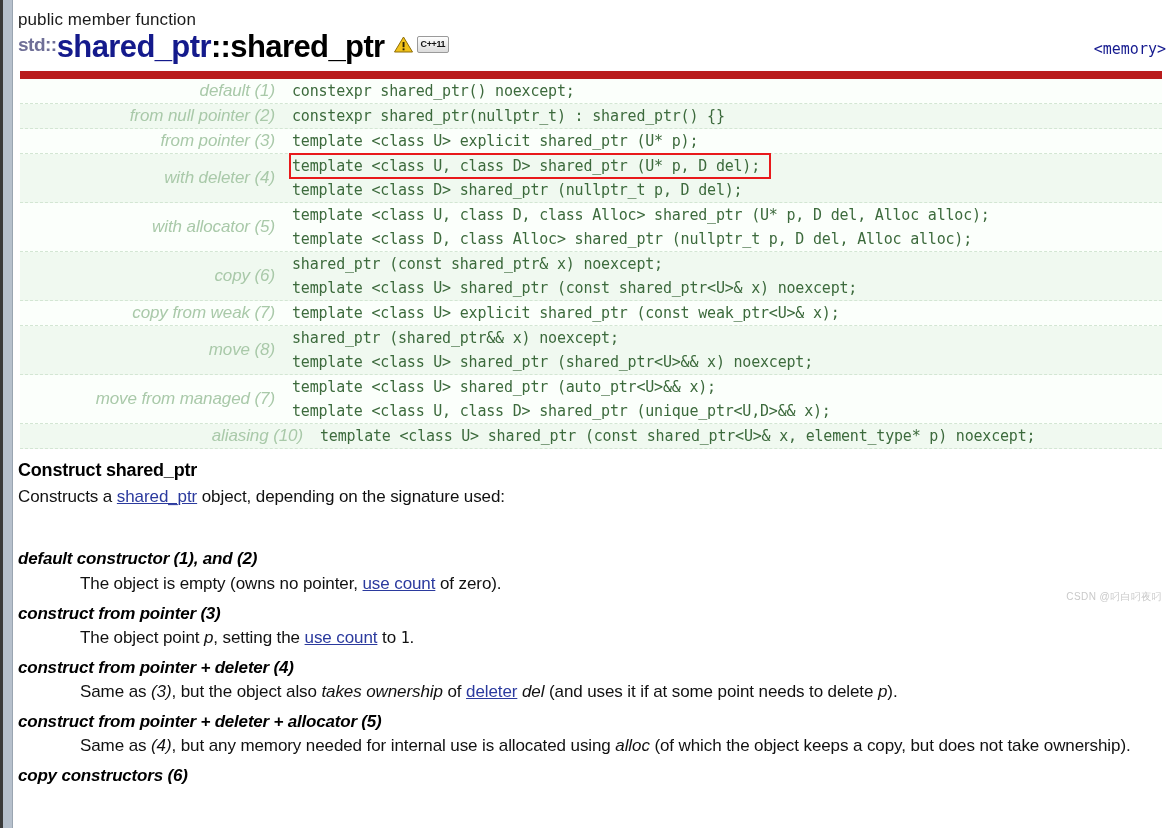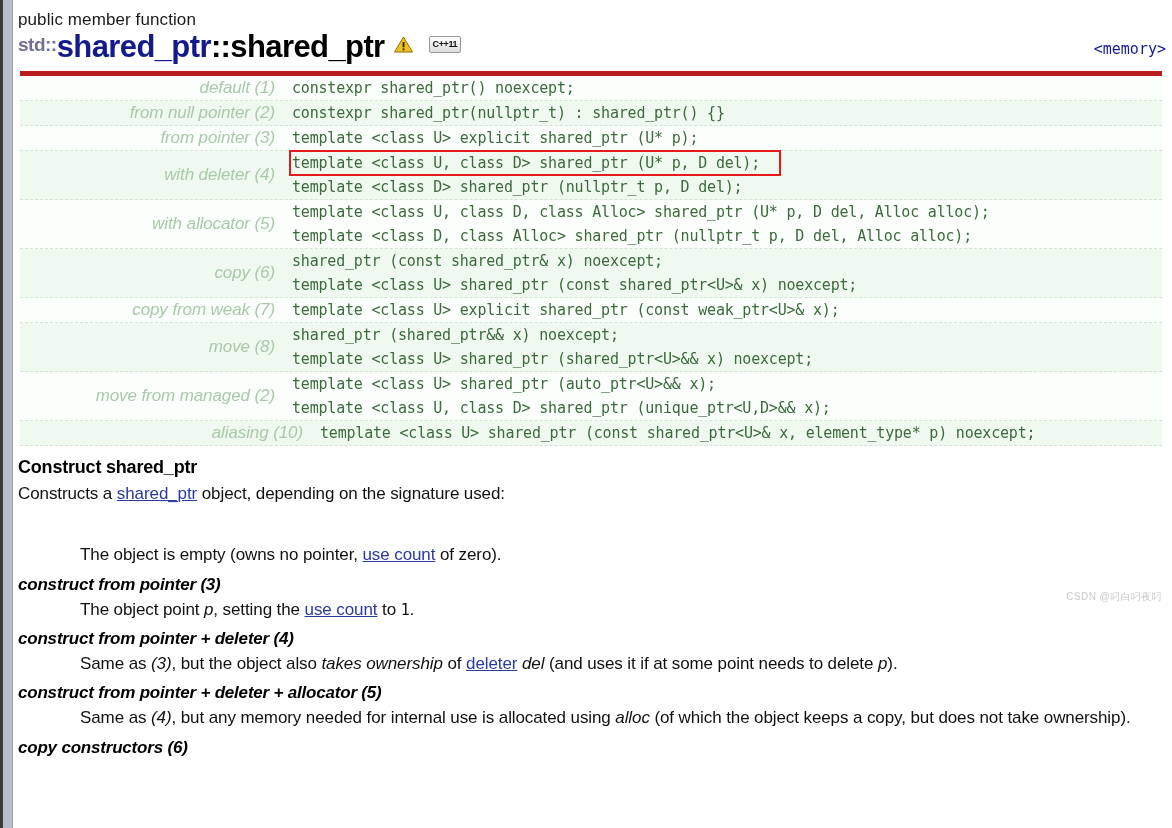--- a/index.html
+++ b/index.html
@@ -78,21 +78,21 @@
   .title-tail {
     font-size: 31px;
     font-weight: bold;
     color: #000000;
     letter-spacing: -.6px;
     line-height: 1;
   }
   .badges {
     display: flex;
     align-items: center;
-    gap: 16px;
+    gap: 4px;
     margin-left: 9px;
     padding-bottom: 4px;
   }
   .warn-icon { display:block; }
   .cpp11-badge {
     display: inline-block;
     background: linear-gradient(#fefefe, #dcdcdc);
     border: 1px solid #9a9a9a;
     border-radius: 2px;
     font-family: "Liberation Sans", sans-serif;
@@ -109,21 +109,21 @@
     top: 40px;
     font-family: "DejaVu Sans Mono", monospace;
     font-size: 15px;
     color: #151a8f;
   }
 
   
   #sigtable {
     margin: 9px 0 0 6px;
     width: 1142px;
-    border-top: 5px solid #b91c1c;
+    border-top: 8px solid #b91c1c;
     box-sizing: border-box;
   }
   .sig-row {
     display: flex;
     align-items: center;
     border-bottom: 1px dashed #d3e6d3;
     box-sizing: border-box;
   }
   .sig-row:last-child { border-bottom: 1px dashed #d3e6d3; padding-left: 28px; }
   .sig-row.odd  { background: #fbfffb; }
@@ -151,21 +151,21 @@
     line-height: 24px;
     white-space: pre;
     letter-spacing: -0.2px;
     display: block;
     padding-left: 2px;
   }
   .sig-code.highlight {
     outline: 2px solid #e8191b;
     outline-offset: -1px;
     display: inline-block;
-    padding-right: 20px;
+    padding-right: 10px;
   }
 
   
   #body {
     margin: 11px 0 4px 4px;
     width: 1148px;
   }
   .sec-title {
     font-size: 18px;
     font-weight: bold;
@@ -312,21 +312,21 @@
           <div class="sig-codes">
             <div>
               <code class="sig-code">shared_ptr (shared_ptr&amp;&amp; x) noexcept;</code>
             </div>
             <div>
               <code class="sig-code">template &lt;class U&gt; shared_ptr (shared_ptr&lt;U&gt;&amp;&amp; x) noexcept;</code>
             </div>
           </div>
         </div>
         <div class="sig-row odd">
-          <div class="sig-label">move from managed (2)</div>
+          <div class="sig-label">move from managed (7)</div>
           <div class="sig-codes">
             <div>
               <code class="sig-code">template &lt;class U&gt; shared_ptr (auto_ptr&lt;U&gt;&amp;&amp; x);</code>
             </div>
             <div>
               <code class="sig-code">template &lt;class U, class D&gt; shared_ptr (unique_ptr&lt;U,D&gt;&amp;&amp; x);</code>
             </div>
           </div>
         </div>
         <div class="sig-row even">
@@ -342,20 +342,21 @@
     <div id="body">
       <div class="sec-title">Construct shared_ptr</div>
 
       <p class="para">
         <span>Constructs a </span><a class="lnk" href="#">shared_ptr</a><span> object, depending on the signature used:</span>
       </p>
 
       <div class="spacer"></div>
 
       <div id="entries">
+          <div class="dt">default constructor (1), and (2)</div>
           <div class="dd"><span>The object is empty (owns no pointer, </span><a class="lnk" href="#">use count</a><span> of zero).</span></div>
           <div class="dt">construct from pointer (3)</div>
           <div class="dd"><span>The object point </span><span class="it">p</span><span>, setting the </span><a class="lnk" href="#">use count</a><span> to </span><span class="mono">1</span><span>.</span></div>
           <div class="dt">construct from pointer + deleter (4)</div>
           <div class="dd"><span>Same as </span><span class="it">(3)</span><span>, but the object also </span><span class="it">takes ownership</span><span> of </span><a class="lnk" href="#">deleter</a><span> </span><span class="it">del</span><span> (and uses it if at some point needs to delete </span><span class="it">p</span><span>).</span></div>
           <div class="dt">construct from pointer + deleter + allocator (5)</div>
           <div class="dd"><span>Same as </span><span class="it">(4)</span><span>, but any memory needed for internal use is allocated using </span><span class="it">alloc</span><span> (of which the object keeps a copy, but does not take ownership).</span></div>
           <div class="dt">copy constructors (6)</div>
         </div>
     </div>

